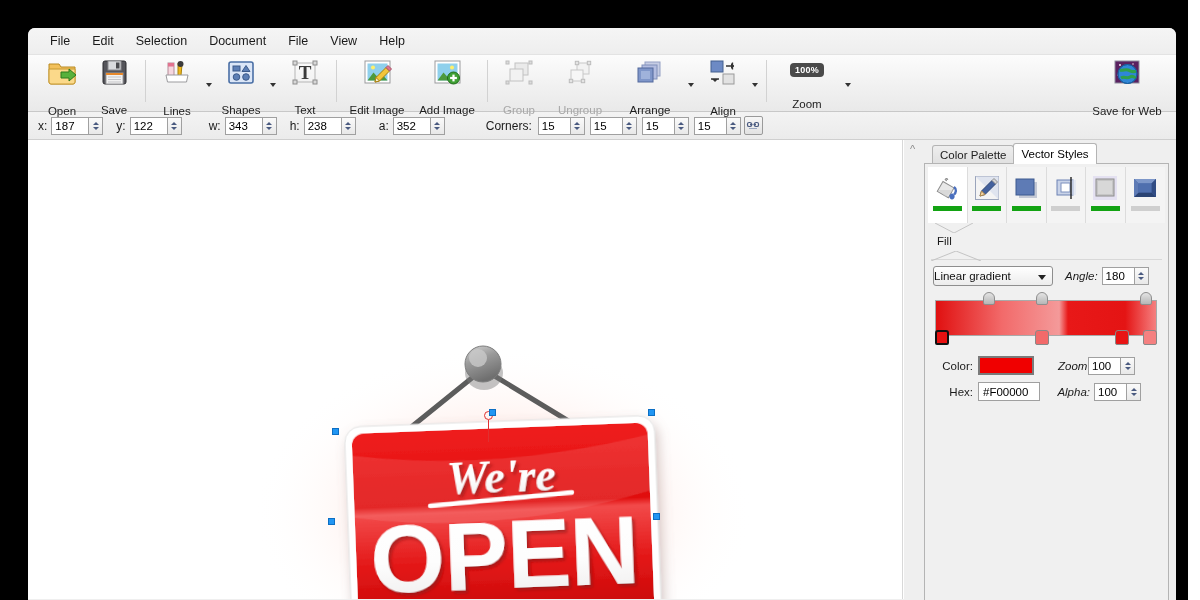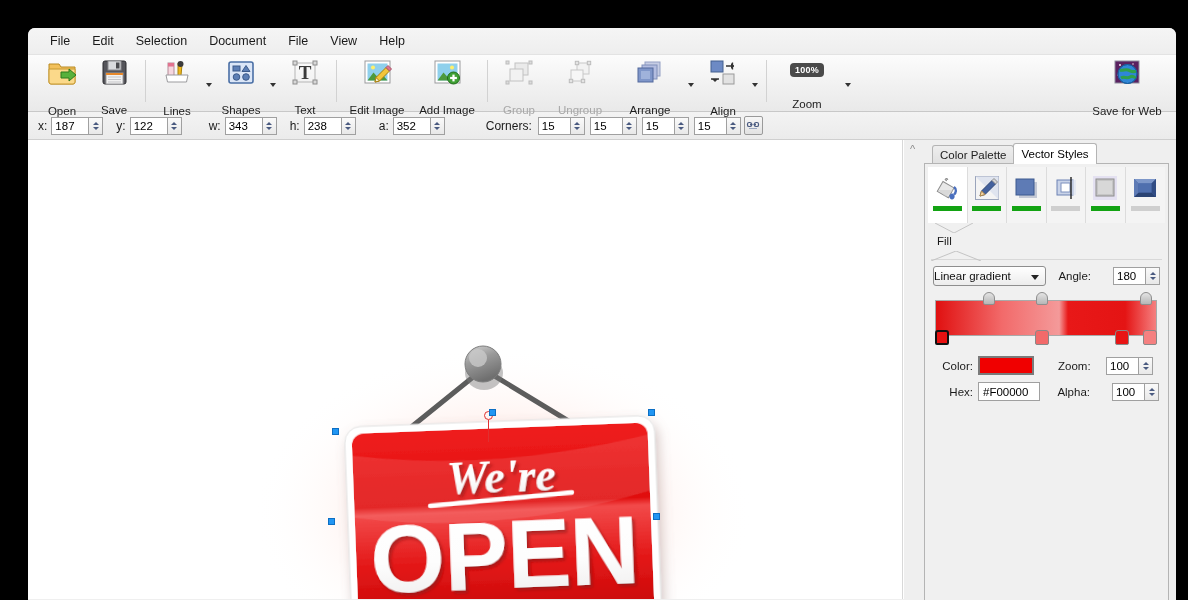--- a/index.html
+++ b/index.html
@@ -157,21 +157,21 @@
 
   .row { display:flex; align-items:center; margin: 6px 8px; }
   .select {
     width: 120px; height:20px; border:1px solid #8e8e8e; border-radius:3px;
     background:linear-gradient(to bottom,#ffffff,#ececec);
     font-size:11.5px; color:#111; display:flex; align-items:center;
     position:relative; cursor:default;
   }
   .select .sel-caret { position:absolute; right:6px; top:8px;
     width:0;height:0;border-left:4px solid transparent;border-right:4px solid transparent;border-top:5px solid #222; }
-  .fld-label { font-size:11.5px; color:#1a1a1a; margin-left:12px; margin-right:22px; }
+  .fld-label { font-size:11.5px; color:#1a1a1a; margin-left:12px; margin-right:4px;font-style:italic; }
 
   .grad-area { margin: 4px 10px 2px 10px; position:relative; height: 52px; width: 222px;}
   .grad-bar {
     position:absolute; left:0; top:8px; width:222px; height:36px;
     border:1px solid #a9a9a9;
   }
   .stop-top {
     position:absolute; top:0px; width:12px; height:13px;
     background:linear-gradient(to bottom,#e4e4e4,#b6b6b6);
     border:1px solid #8e8e8e; border-radius:6px 6px 2px 2px;

